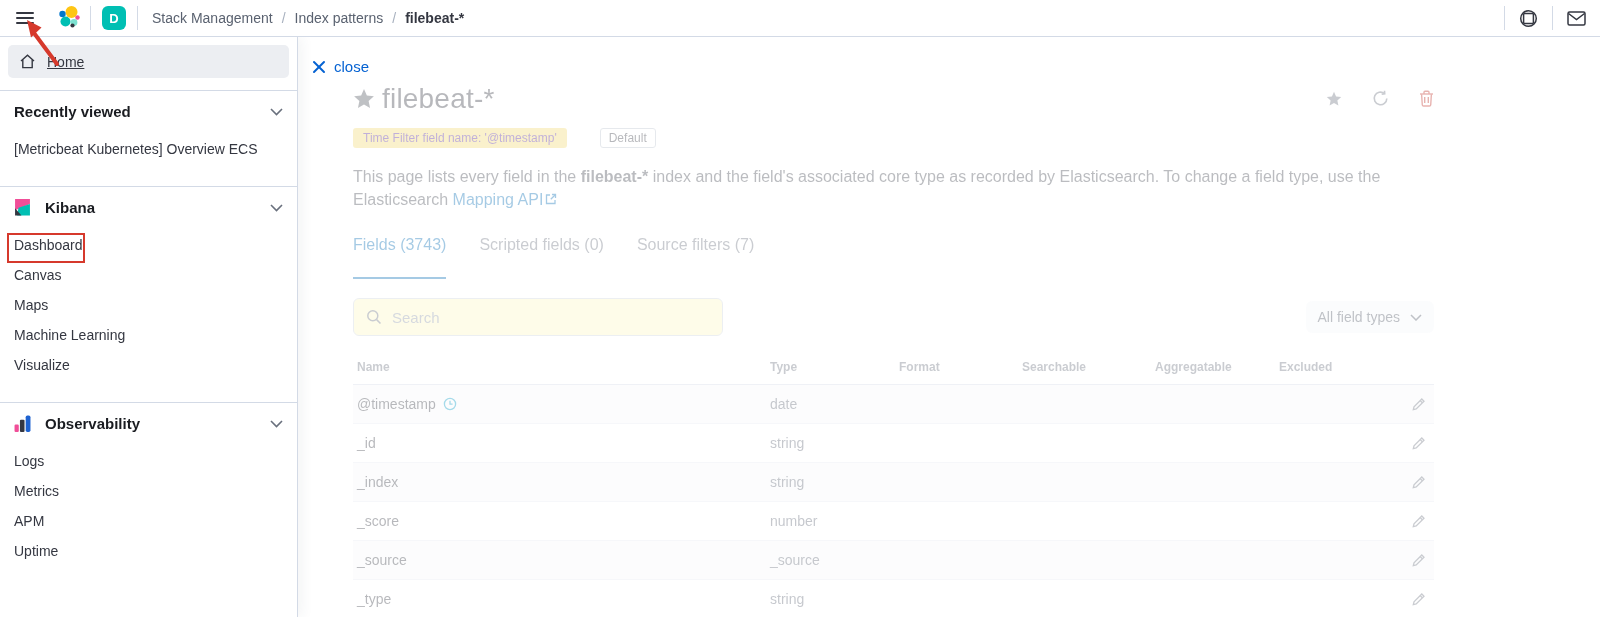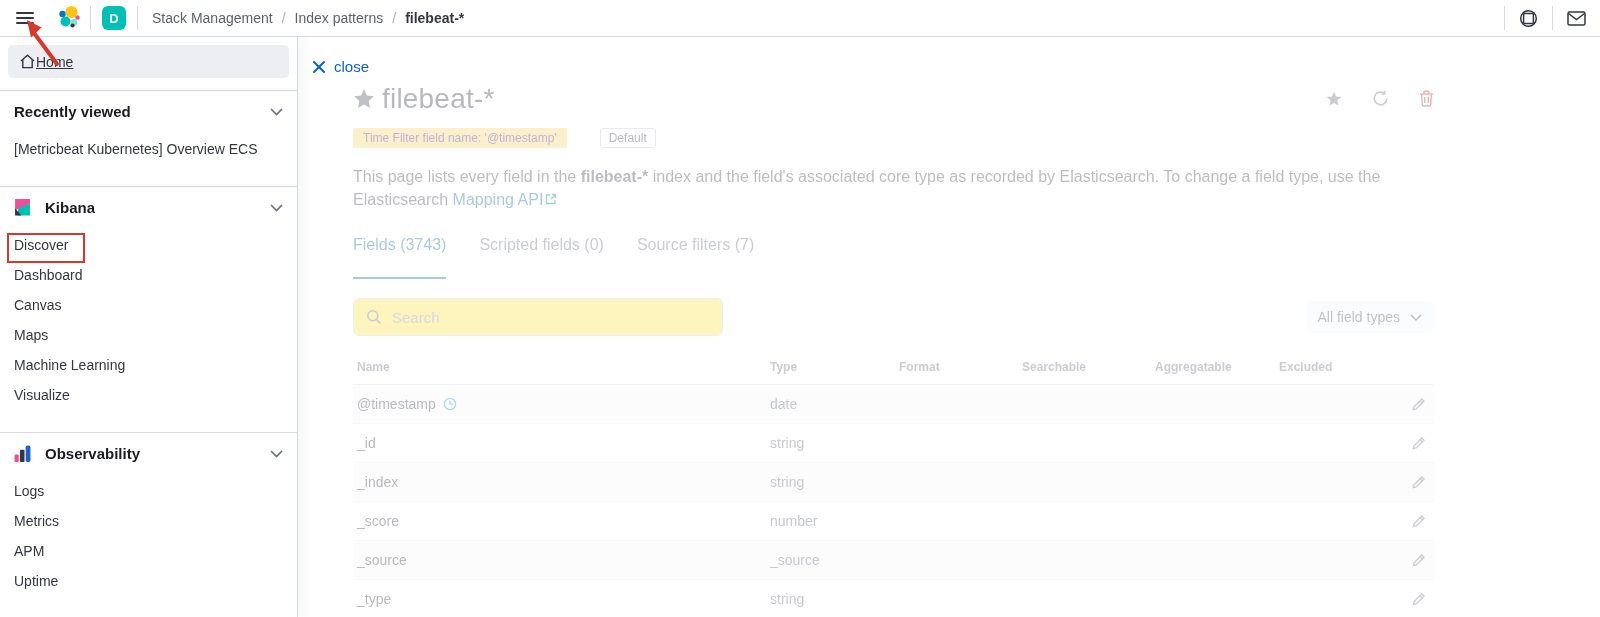--- a/index.html
+++ b/index.html
@@ -23,21 +23,21 @@
   .crumb:last-child { color:#343741; font-weight:700; }
   .topbar-right { margin-left:auto; display:flex; align-items:center; height:100%; }
   .top-icon-btn { width:47px; height:100%; display:flex; align-items:center;
     justify-content:center; color:#343741; cursor:pointer; }
 
   
   .sidebar { position:absolute; top:37px; left:0; bottom:0; width:298px; background:#fff;
     border-right:1px solid #D3DAE6; box-shadow:4px 0 12px rgba(50,60,80,.06);
     z-index:4; padding-top:8px; }
   .home-item { margin:0 8px; background:#ECEEF2; border-radius:5px; height:33px;
-    display:flex; align-items:center; padding:0 11px; cursor:pointer; }
+    display:flex; align-items:center; padding:0 11px; gap:11px; cursor:pointer; }
   .home-item .lbl { font-size:14px; color:#343741; text-decoration:underline; }
   .sb-div { border-top:1px solid #D3DAE6; margin-top:12px; }
   .sb-head { display:flex; align-items:center; padding:12px 14px 10px 14px; }
   .sb-head .ttl { font-size:15px; font-weight:700; color:#1a1c21; }
   .sb-head .logo { margin-right:14px; display:flex; }
   .sb-head .chev { margin-left:auto; color:#69707D; display:flex; }
   .sb-list { padding:4px 0 10px 0; }
   .sb-link { padding:7px 14px; font-size:14px; color:#343741; cursor:pointer; line-height:16px; }
   .sb-item-link { padding:7px 14px; font-size:14px; color:#343741; cursor:pointer; line-height:16px; }
 
@@ -67,21 +67,21 @@
   .desc { margin-top:17px; font-size:16px; line-height:23px; color:#3e434d; width:1060px; }
   .desc a { color:#006BB4; text-decoration:none; }
   .ext-icon { display:inline-block; vertical-align:baseline; margin-left:2px; color:#006BB4; }
 
   .tabs { margin-top:25px; display:flex; gap:33px; font-size:16px; width:1081px; }
   .tab { padding-bottom:23px; color:#69707D; cursor:pointer; }
   .tab.active { color:#006BB4; border-bottom:2px solid #006BB4; }
 
   .toolbar { margin-top:19px; display:flex; align-items:center; width:1081px; }
   .search-box { width:370px; height:38px; border:1px solid #CBD2DC; border-radius:6px;
-    background:#fde047; display:flex; align-items:center; padding:0 12px; gap:10px; }
+    background:#fef9c3; display:flex; align-items:center; padding:0 12px; gap:10px; }
   .search-box input { border:none; outline:none; flex:1; font-size:15px;
     font-family:inherit; color:#343741; background:transparent; }
   .search-box input::placeholder { color:#8b95a5; }
   .search-icon { color:#69707D; display:flex; }
   .type-select { margin-left:auto; height:32px; background:#F5F7FA; border-radius:6px;
     display:flex; align-items:center; gap:10px; padding:0 12px; font-size:14px;
     color:#4a5260; cursor:pointer; }
 
   .table { margin-top:20px; width:1081px; }
   .thead, .trow { display:grid;
@@ -187,21 +187,20 @@
         </svg>
       </span>
       <span class="ttl">Kibana</span>
       <span class="chev">
         <svg width="13" height="8" viewBox="0 0 13 8" fill="none" stroke="currentColor" stroke-width="1.6">
           <path d="M1,1 L6.5,6.5 L12,1"></path>
         </svg>
       </span>
     </div>
     <div class="sb-list" id="kibana-list">
-        <div class="sb-item-link">Discover</div>
         <div class="sb-item-link">Dashboard</div>
         <div class="sb-item-link">Canvas</div>
         <div class="sb-item-link">Maps</div>
         <div class="sb-item-link">Machine Learning</div>
         <div class="sb-item-link">Visualize</div>
       </div>
 
     <div class="sb-div"></div>
 
     <div class="sb-head">

